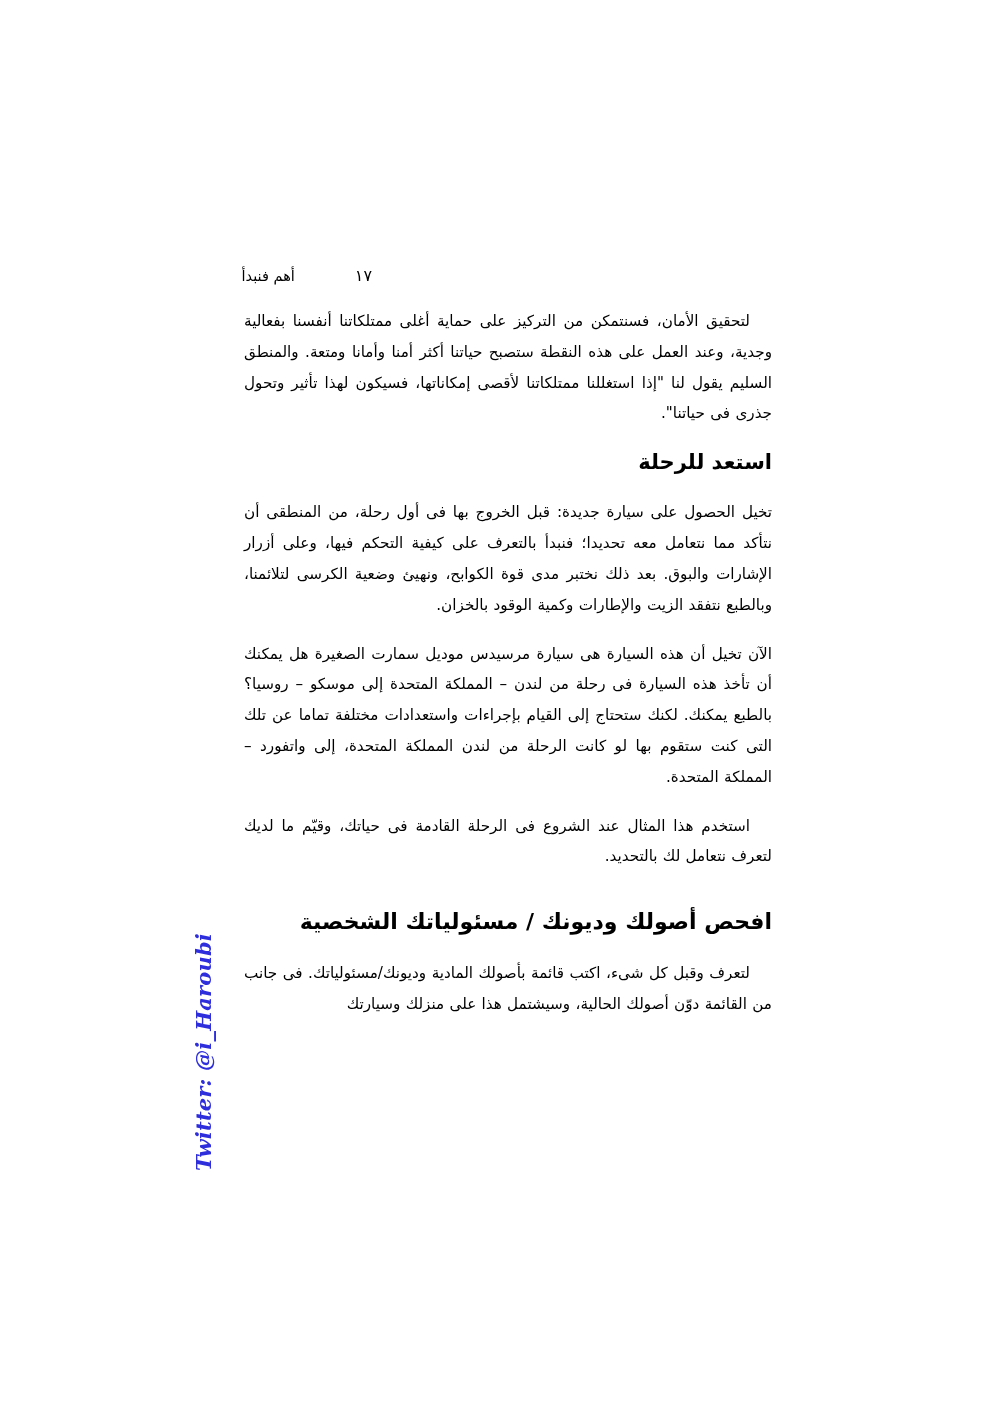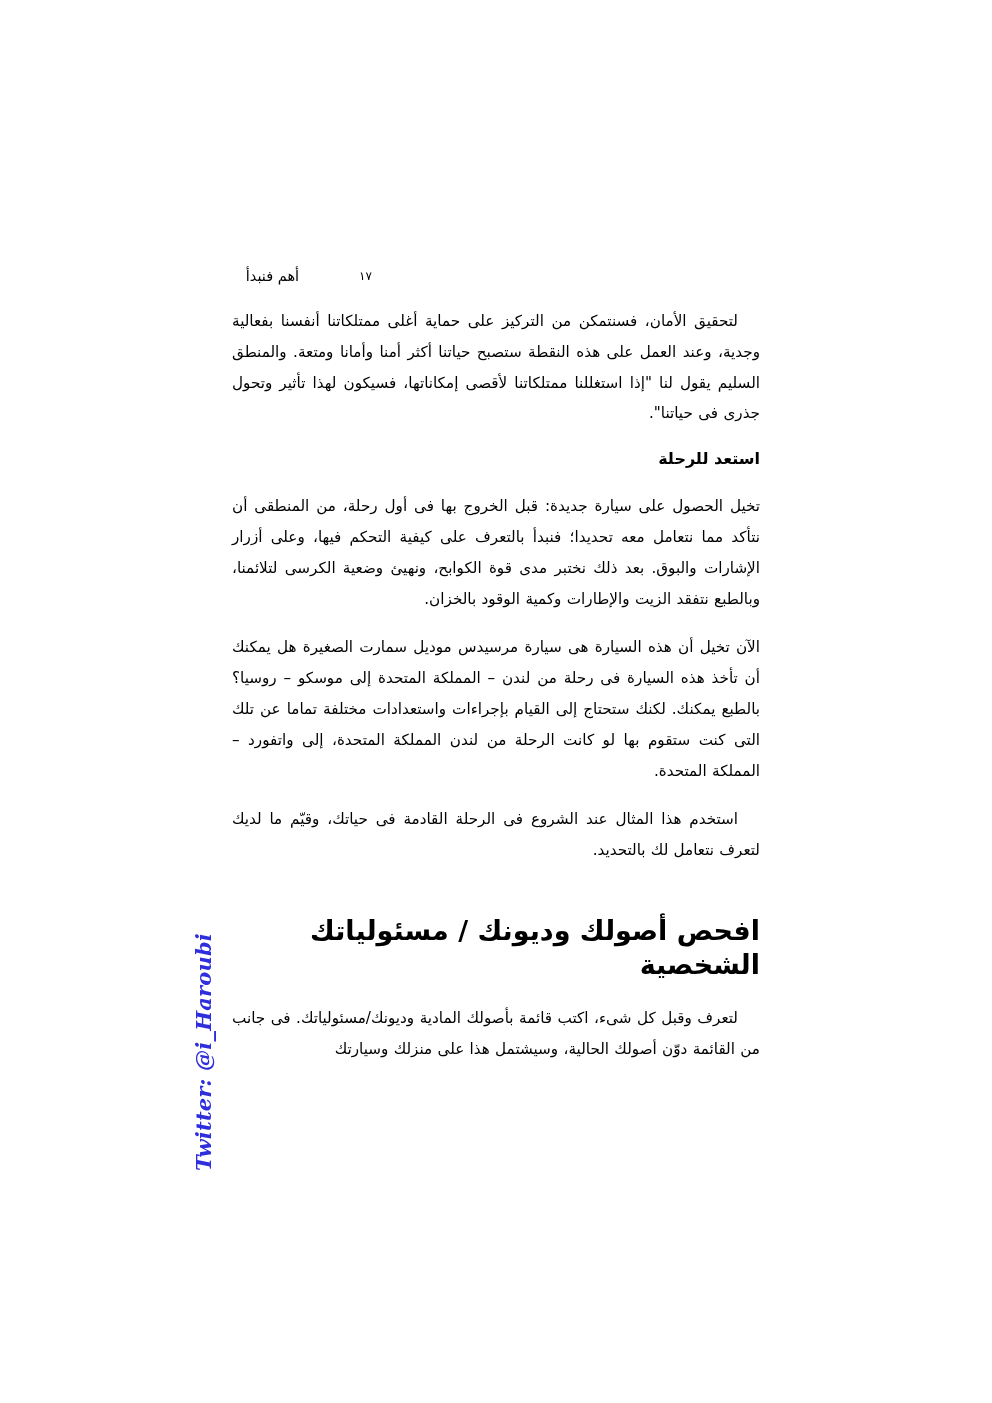--- a/index.html
+++ b/index.html
@@ -30,30 +30,30 @@
     justify-content: flex-start;
   }
   .running-head .rh-title {
     font-size: 14.5px;
     line-height: 1;
     letter-spacing: 0px;
     white-space: nowrap;
     margin-right: 60px;
   }
   .running-head .rh-folio {
-    font-size: 12px;
+    font-size: 16px;
     line-height: 1;
     white-space: nowrap;
   }
 
   
   .text-column {
     position: absolute;
     top: 306px;
-    right: 232px;
+    right: 220px;
     width: 528px;
     direction: rtl;
     text-align: justify;
     text-align-last: right;
   }
 
   p.body-par {
     margin: 0 0 18px 0;
     font-size: 15.2px;
     line-height: 30.8px;
@@ -61,35 +61,35 @@
     text-align-last: right;
     word-spacing: 0.5px;
     text-indent: 22px;
   }
   p.body-par.no-indent {
     text-indent: 0;
   }
 
   h2.section-heading {
     margin: 0;
-    font-size: 16px;
+    font-size: 21px;
     font-weight: bold;
     line-height: 1.25;
     text-align: right;
     text-align-last: right;
     letter-spacing: 0.3px;
   }
   h2.heading-journey {
     margin-top: 20px;
     margin-bottom: 22px;
   }
   h2.heading-audit {
-    margin-top: 48px;
+    margin-top: 36px;
     margin-bottom: 22px;
-    font-size: 27px;
+    font-size: 22px;
   }
 
   
   .watermark {
     position: absolute;
     left: 183px;
     top: 932px;
     width: 40px;
     height: 240px;
     pointer-events: none;

